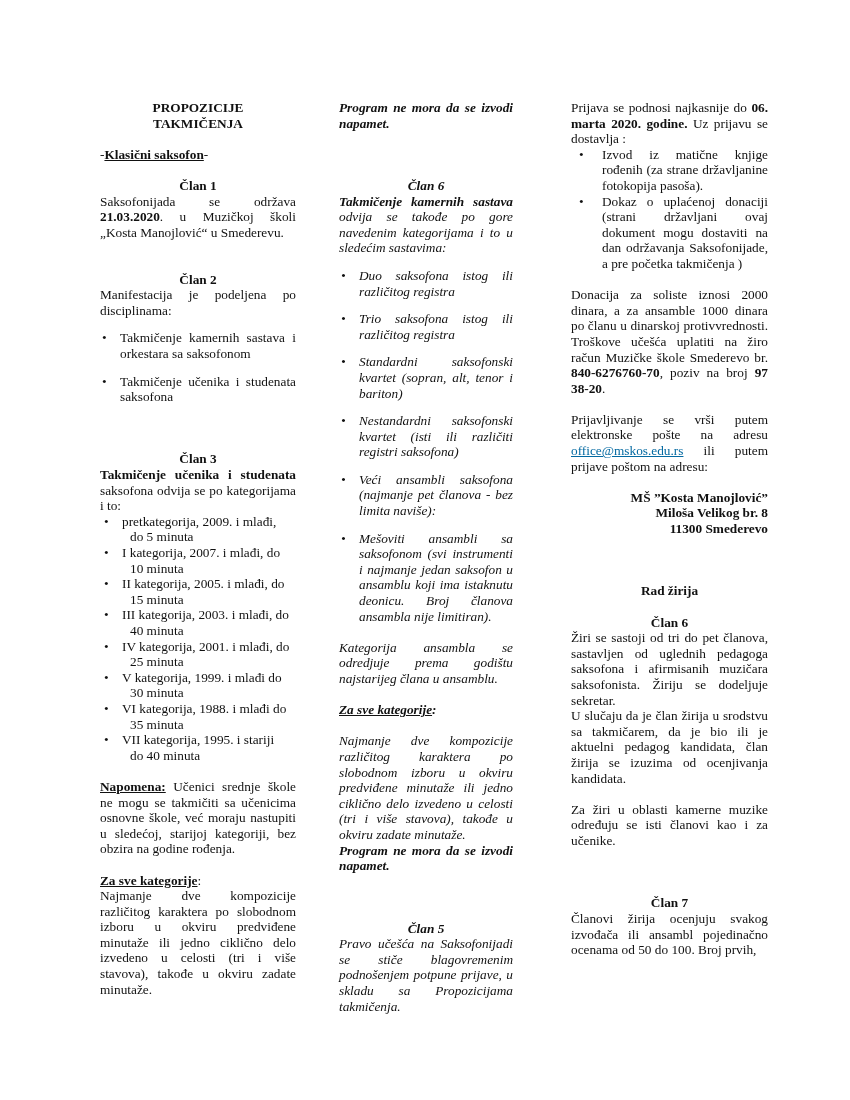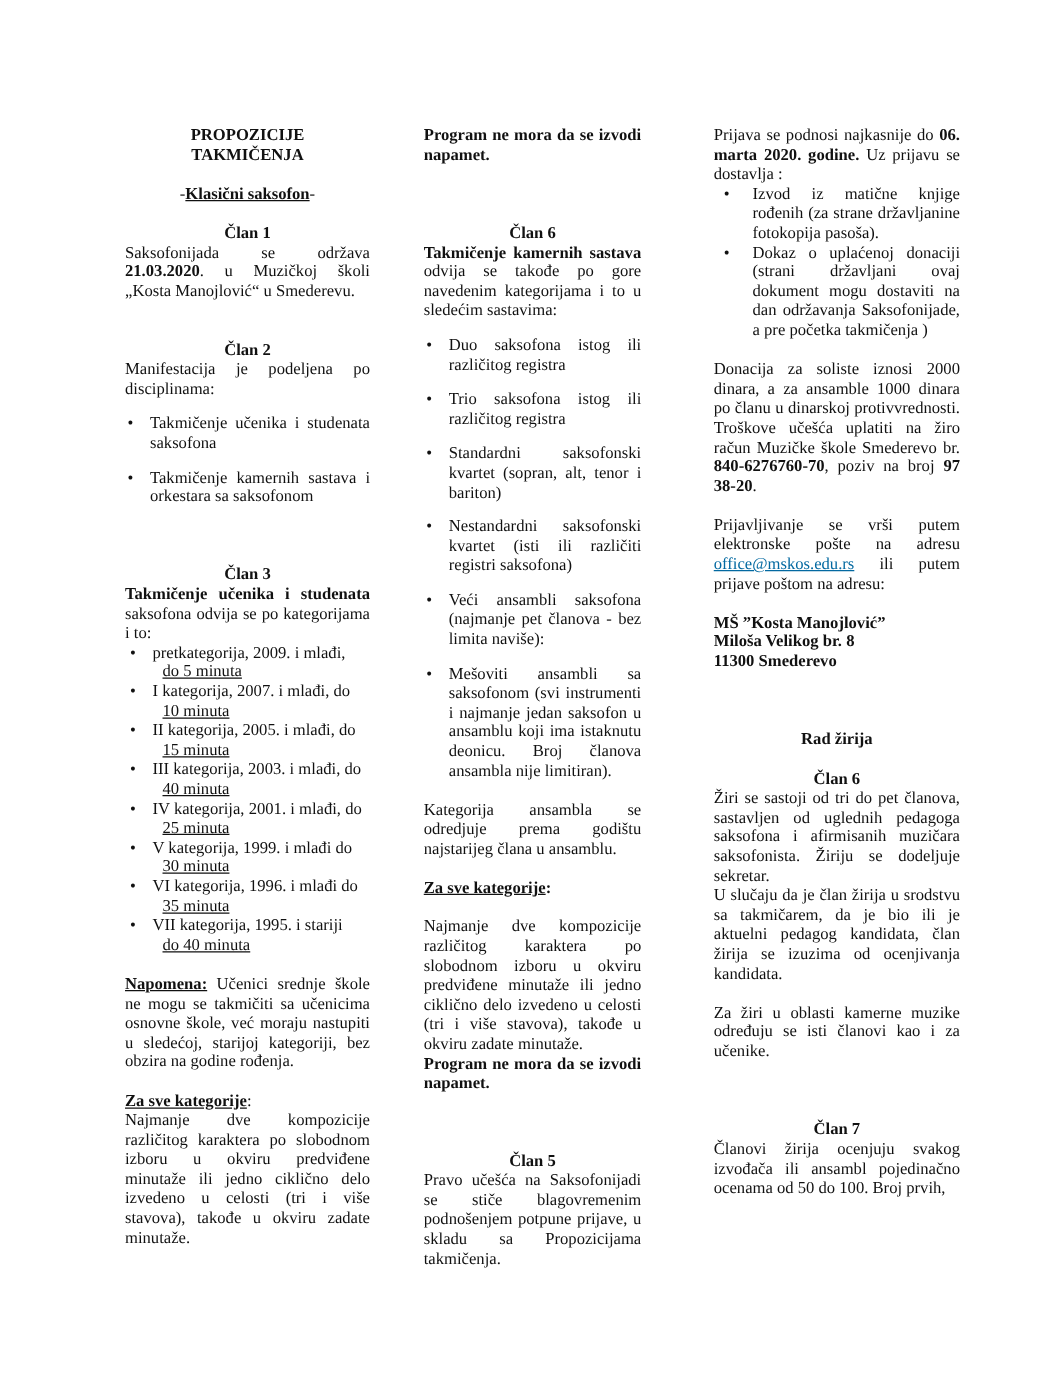--- a/index.html
+++ b/index.html
@@ -3,38 +3,38 @@
 <meta charset="utf-8">
 <style>
   html, body { margin: 0; padding: 0; background: #ffffff; }
   body {
     width: 850px; height: 1100px; position: relative; overflow: hidden;
     font-family: "Liberation Serif", "DejaVu Serif", serif;
     font-size: 13.3px; line-height: 15.6px; color: #111;
   }
   .col { position: absolute; top: 100px; text-align: justify; }
   #col1 { left: 100px; width: 196px; }
-  #col2 { left: 339px; width: 174px; }
+  #col2 { left: 339px; width: 174px; font-style: italic; }
   #col3 { left: 571px; width: 197px; }
-  .center { text-align: center; }
+  .center { }
   .b { font-weight: bold; }
   .u { text-decoration: underline; }
   .h { font-weight: bold; text-align: center; }
   p { margin: 0; }
   .gap { height: 15.6px; }
   .gap2 { height: 31.2px; }
   .gap3 { height: 46.8px; }
   ul { margin: 0; padding: 0; list-style: none; }
   ul li { position: relative; padding-left: 22px; }
   ul li::before { content: "•"; position: absolute; left: 4px; top: 0; }
   ul.narrow li { padding-left: 20px; margin-top: 12px; }
   ul.narrow li::before { left: 2px; }
   ul.wide li { padding-left: 31px; }
   ul.wide li::before { left: 8px; }
-  .cat li .line2 { display: block; padding-left: 8px; text-align: left; text-decoration: underline; }
+  .cat li .line2 { display: block; padding-left: 8px; text-align: left; }
   a.mail { color: #0369a1; text-decoration: underline; }
 </style>
 </head>
 <body>
 
 <div class="col" id="col1">
   <p class="h">
     <span>PROPOZICIJE</span><br>
     <span>TAKMIČENJA</span>
   </p>
@@ -42,35 +42,35 @@
   <p class="center"><span>-</span><span class="b u">Klasični saksofon</span><span>-</span></p>
   <div class="gap"></div>
 
   <p class="h">Član 1</p>
   <p><span>Saksofonijada se održava </span><span class="b">21.03.2020</span><span>. u Muzičkoj školi „Kosta Manojlović“ u Smederevu.</span></p>
   <div class="gap2"></div>
 
   <p class="h">Član 2</p>
   <p>Manifestacija je podeljena po disciplinama:</p>
   <ul class="narrow">
+    <li>Takmičenje kamernih sastava i orkestara sa saksofonom</li>
     <li>Takmičenje učenika i studenata saksofona</li>
-    <li>Takmičenje kamernih sastava i orkestara sa saksofonom</li>
   </ul>
   <div class="gap3"></div>
 
   <p class="h">Član 3</p>
   <p><span class="b">Takmičenje učenika i studenata</span><span> saksofona odvija se po kategorijama i to:</span></p>
   <ul class="cat">
     <li><span>pretkategorija, 2009. i mlađi,</span><span class="line2">do 5 minuta</span></li>
     <li><span> I kategorija, 2007. i mlađi, do</span><span class="line2">10 minuta</span></li>
     <li><span>II kategorija, 2005. i mlađi, do</span><span class="line2">15 minuta</span></li>
     <li><span>III kategorija, 2003. i mlađi, do</span><span class="line2">40 minuta</span></li>
     <li><span>IV kategorija, 2001. i mlađi, do</span><span class="line2">25 minuta</span></li>
     <li><span>V kategorija, 1999. i mlađi do</span><span class="line2">30 minuta</span></li>
-    <li><span>VI kategorija, 1996. i mlađi do</span><span class="line2">35 minuta</span></li>
+    <li><span>VI kategorija, 1988. i mlađi do</span><span class="line2">35 minuta</span></li>
     <li><span>VII kategorija, 1995. i stariji</span><span class="line2">do 40 minuta</span></li>
   </ul>
   <div class="gap"></div>
   <p><span class="b u">Napomena:</span><span> Učenici srednje škole ne mogu se takmičiti sa učenicima osnovne škole, već moraju nastupiti u sledećoj, starijoj kategoriji, bez obzira na godine rođenja.</span></p>
   <div class="gap"></div>
   <p><span class="b u">Za sve kategorije</span><span>:</span></p>
   <p>Najmanje dve kompozicije različitog karaktera po slobodnom izboru u okviru predviđene minutaže ili jedno ciklično delo izvedeno u celosti (tri i više stavova), takođe u okviru zadate minutaže.</p>
 </div>
 
 <div class="col" id="col2">
@@ -104,21 +104,21 @@
   <p><span>Prijava se podnosi najkasnije do </span><span class="b">06. marta 2020. godine.</span><span> Uz prijavu se dostavlja :</span></p>
   <ul class="wide">
     <li>Izvod iz matične knjige rođenih (za strane državljanine fotokopija pasoša).</li>
     <li>Dokaz o uplaćenoj donaciji (strani državljani ovaj dokument mogu dostaviti na dan održavanja Saksofonijade, a pre početka takmičenja )</li>
   </ul>
   <div class="gap"></div>
   <p><span>Donacija za soliste iznosi 2000 dinara, a za ansamble 1000 dinara po članu u dinarskoj protivvrednosti. Troškove učešća uplatiti na žiro račun Muzičke škole Smederevo br. </span><span class="b">840-6276760-70</span><span>, poziv na broj </span><span class="b">97  38-20</span><span>.</span></p>
   <div class="gap"></div>
   <p><span>Prijavljivanje se vrši putem elektronske pošte na adresu </span><a class="mail">office@mskos.edu.rs</a><span> ili putem prijave poštom na adresu:</span></p>
   <div class="gap"></div>
-  <p class="b" style="text-align:left">
+  <p class="b" style="text-align:right">
     <span>MŠ ”Kosta Manojlović”</span><br>
     <span>Miloša Velikog br. 8</span><br>
     <span>11300 Smederevo</span>
   </p>
   <div class="gap3"></div>
   <p class="h">Rad žirija</p>
   <div class="gap"></div>
   <p class="h">Član 6</p>
   <p>Žiri se sastoji od tri do pet članova, sastavljen od uglednih pedagoga saksofona i afirmisanih muzičara saksofonista. Žiriju se dodeljuje sekretar.</p>
   <p>U slučaju da je član žirija u srodstvu sa takmičarem, da je bio ili je aktuelni pedagog kandidata, član žirija se izuzima od ocenjivanja kandidata.</p>

